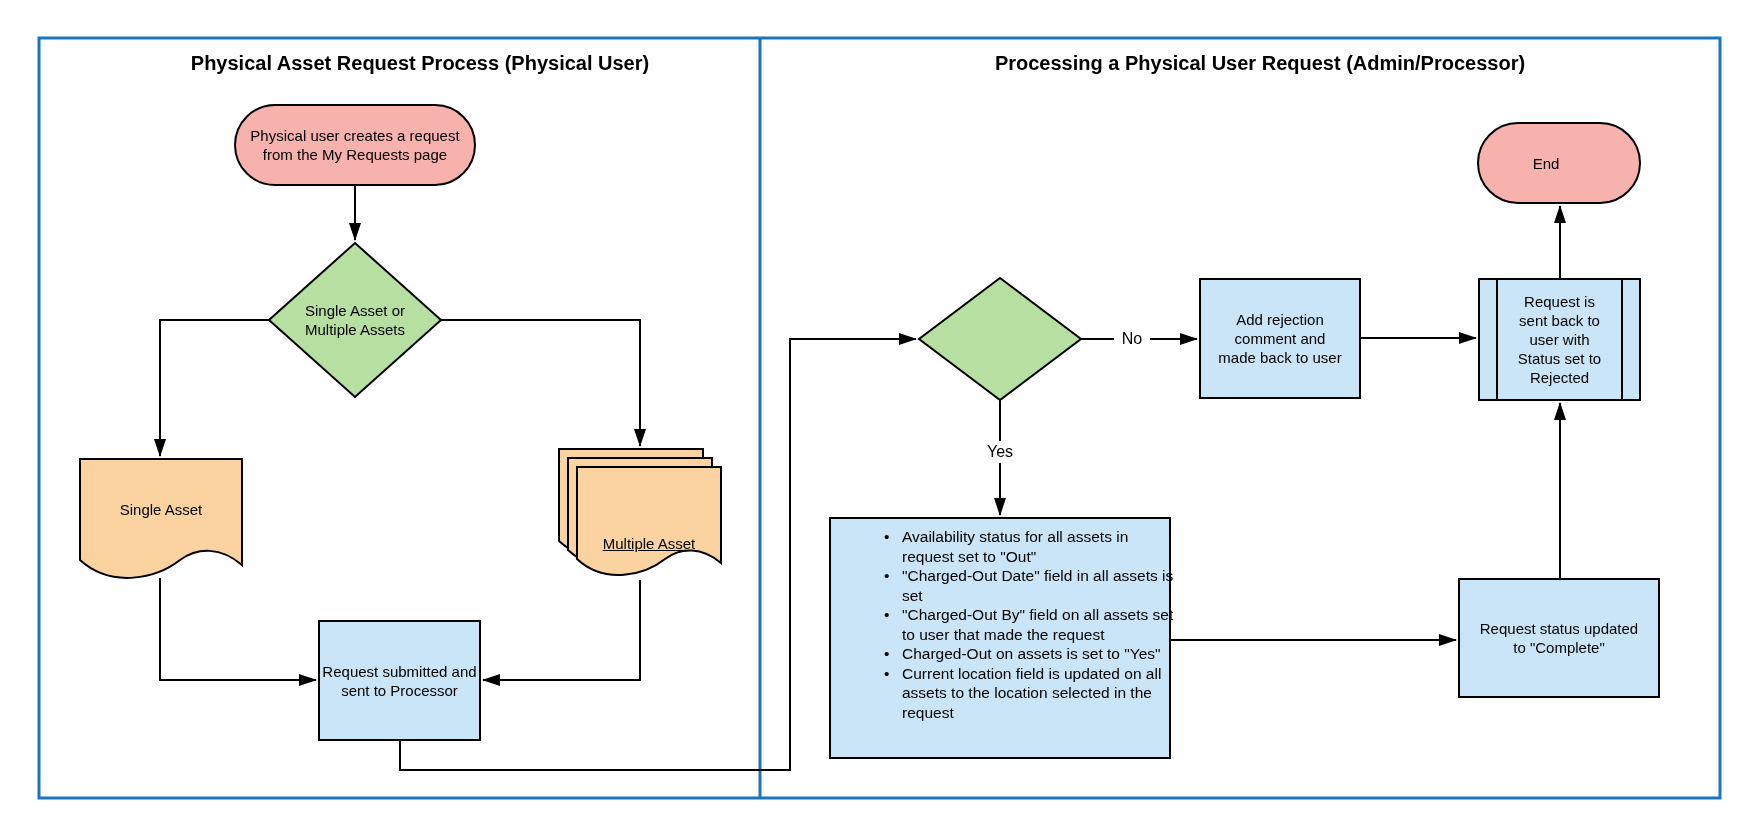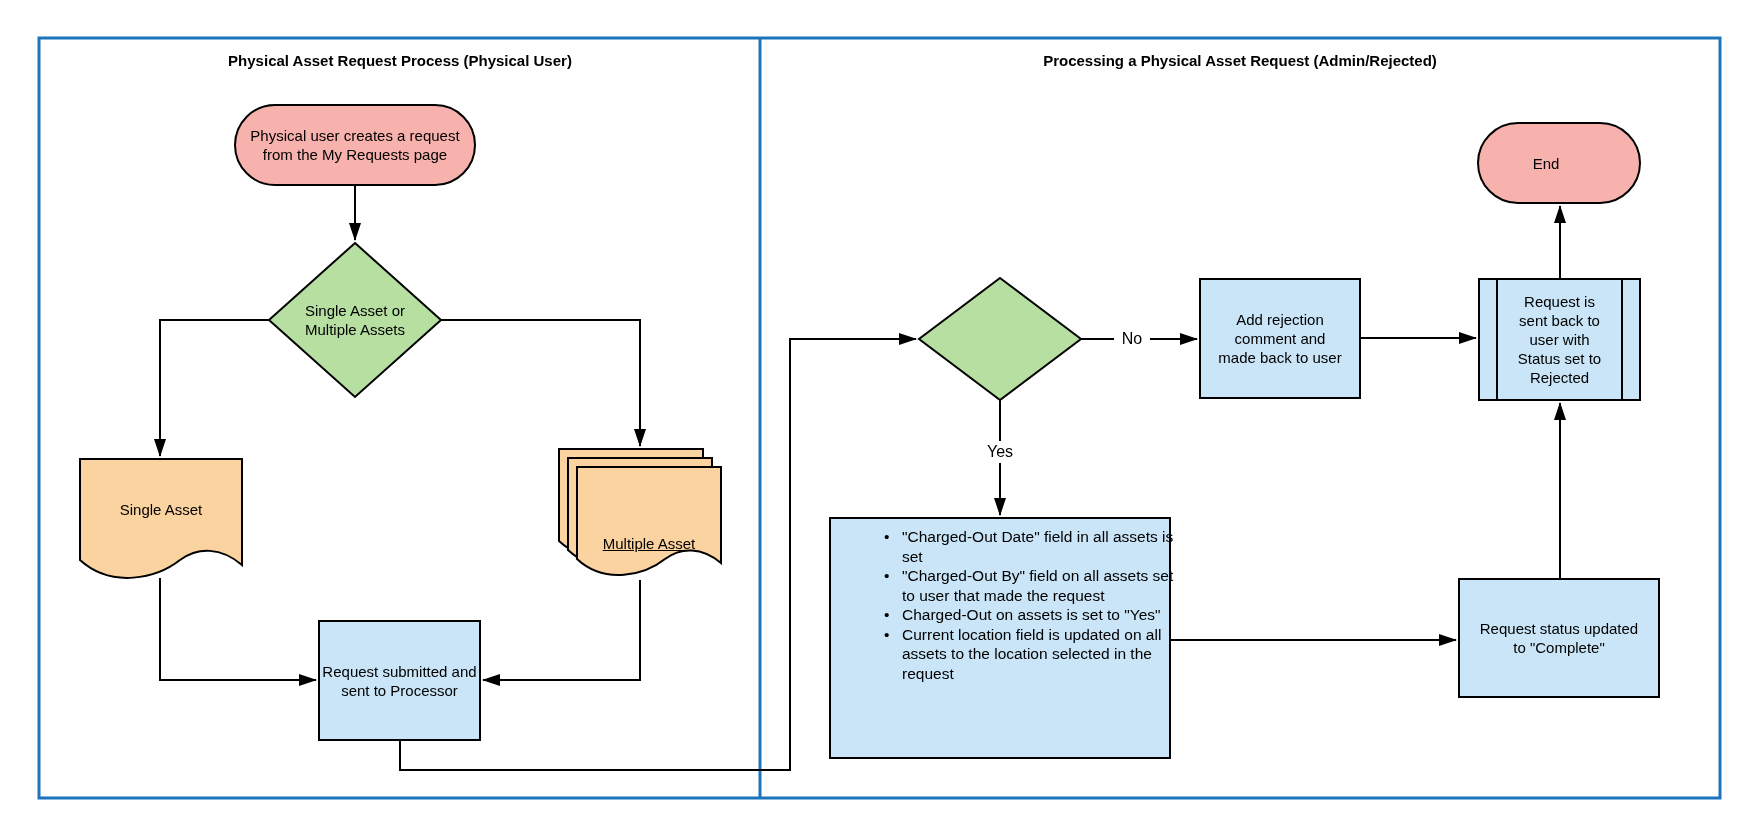--- a/index.html
+++ b/index.html
@@ -2,22 +2,22 @@
 <html><head>
 <meta charset="utf-8">
 <style>
   html,body { margin:0; padding:0; background:#ffffff; }
   .canvas {
     position:relative; width:1760px; height:840px; background:#ffffff;
     font-family:"Liberation Sans", sans-serif; color:#000; overflow:hidden;
   }
   svg.layer { position:absolute; left:0; top:0; }
   .title {
-    position:absolute; font-weight:bold; font-size:15px; text-align:center;
-    white-space:nowrap; transform:translateX(-50%);
+    position:absolute; font-weight:bold; font-size:20px; text-align:center;
+    white-space:nowrap; transform:translateX(-50%);margin-left:20px;
   }
   .label {
     position:absolute; display:flex; align-items:center; justify-content:center;
     text-align:center; font-size:15px; line-height:19px;
   }
   .edge-label {
     position:absolute; background:#ffffff; font-size:16px; line-height:20px;
     text-align:center; display:flex; align-items:center; justify-content:center;
   }
   ul.bullets {
@@ -67,34 +67,35 @@
     <rect x="1200" y="279" width="160" height="119" fill="#c9e5f7" stroke="#000" stroke-width="2"></rect>
     <rect x="1479" y="279" width="161" height="121" fill="#c9e5f7" stroke="#000" stroke-width="2"></rect>
     <line x1="1497" y1="279" x2="1497" y2="400" stroke="#000" stroke-width="2"></line>
     <line x1="1622" y1="279" x2="1622" y2="400" stroke="#000" stroke-width="2"></line>
     <rect x="1478" y="123" width="162" height="80" rx="40" fill="#f7b2ae" stroke="#000" stroke-width="2"></rect>
     <rect x="830" y="518" width="340" height="240" fill="#c9e5f7" stroke="#000" stroke-width="2"></rect>
     <rect x="1459" y="579" width="200" height="118" fill="#c9e5f7" stroke="#000" stroke-width="2"></rect>
   </svg>
 
   <div class="title" style="left:400px; top:52px;">Physical Asset Request Process (Physical User)</div>
-  <div class="title" style="left:1240px; top:52px;">Processing a Physical Asset Request (Admin/Rejected)</div>
+  <div class="title" style="left:1240px; top:52px;">Processing a Physical User Request (Admin/Processor)</div>
 
   <div class="label" style="left:300px; top:290px; width:110px; height:60px;">Single Asset or Multiple Assets</div>
   <div class="label" style="left:243px; top:107px; width:224px; height:76px;">Physical user creates a request from the My Requests page</div>
   <div class="label" style="left:91px; top:494px; width:140px; height:30px;">Single Asset</div>
   <div class="label" style="left:589px; top:528px; width:120px; height:30px;text-decoration:underline;">Multiple Asset</div>
   <div class="label" style="left:321px; top:623px; width:157px; height:115px;">Request submitted and sent to Processor</div>
 
   <div class="edge-label" style="left:1114px; top:328px; width:36px; height:22px;">No</div>
   <div class="edge-label" style="left:980px; top:441px; width:40px; height:22px;">Yes</div>
   <div class="label" style="left:1215px; top:282px; width:130px; height:113px;">Add rejection comment and made back to user</div>
   <div class="label" style="left:1509px; top:282px; width:101px; height:115px;">Request is sent back to user with Status set to Rejected</div>
   <div class="label" style="left:1478px; top:148px; width:136px; height:30px;">End</div>
   <ul class="bullets" style="left:838px; top:527px; width:296px;">
+    <li>Availability status for all assets in request set to "Out"</li>
     <li>"Charged-Out Date" field in all assets is set</li>
     <li>"Charged-Out By" field on all assets set to user that made the request</li>
     <li>Charged-Out on assets is set to "Yes"</li>
     <li>Current location field is updated on all assets to the location selected in the request</li>
   </ul>
   <div class="label" style="left:1474px; top:581px; width:170px; height:114px;">Request status updated to "Complete"</div>
 
 </div>
 
 </body></html>

